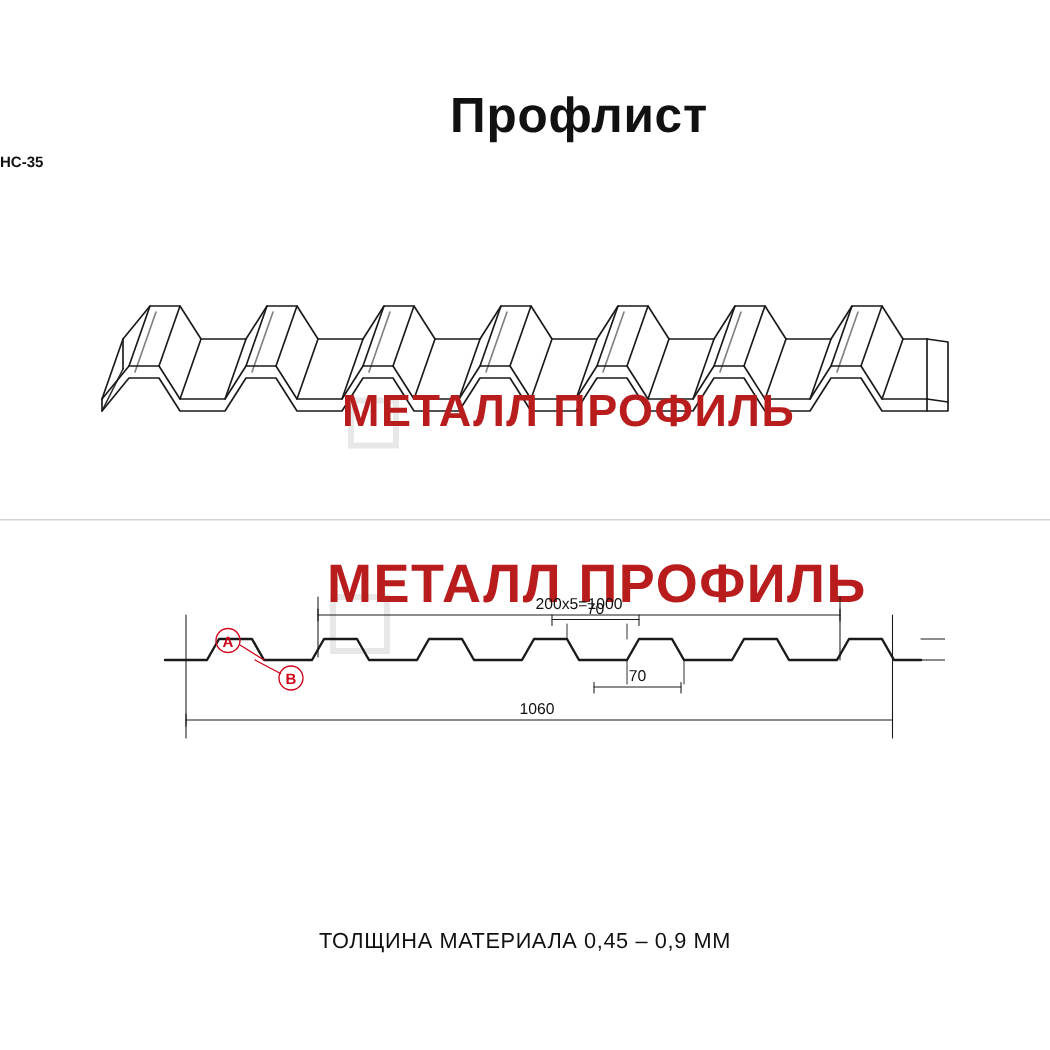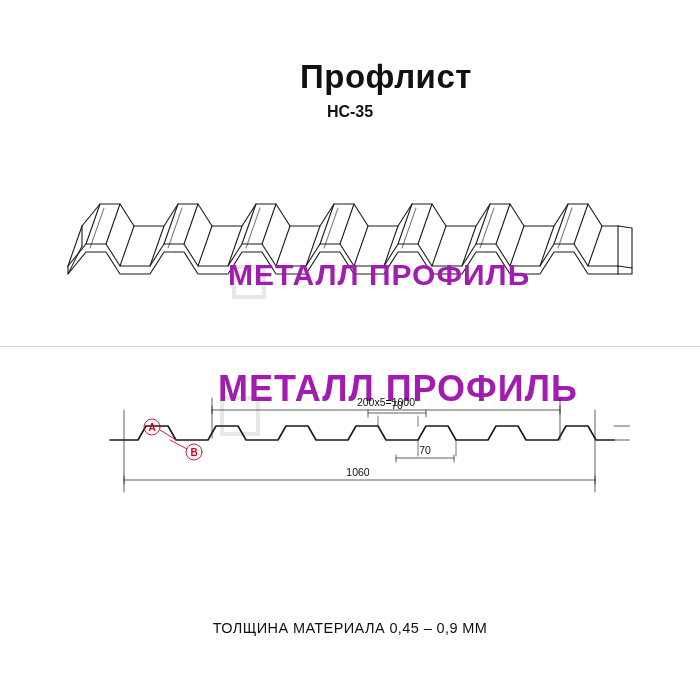--- a/index.html
+++ b/index.html
@@ -31,29 +31,29 @@
     font-weight: bold;
     letter-spacing: 0.5px;
     color: #111111;
     padding-left: 36px;
   }
   .subtitle {
     position: absolute;
     top: 103px;
     left: 0;
     width: 700px;
-    text-align: center;
-    font-size: 16px;
+    text-align: left;
+    font-size: 10px;
     font-weight: bold;
     color: #111111;
   }
   
   .watermark {
     position: absolute;
-    color: #a21caf;
+    color: #b91c1c;
     font-weight: bold;
     letter-spacing: 1px;
     user-select: none;
     white-space: nowrap;
   }
   .wm1 {
     top: 258px;
     left: 228px;
     font-size: 30px;
   }

